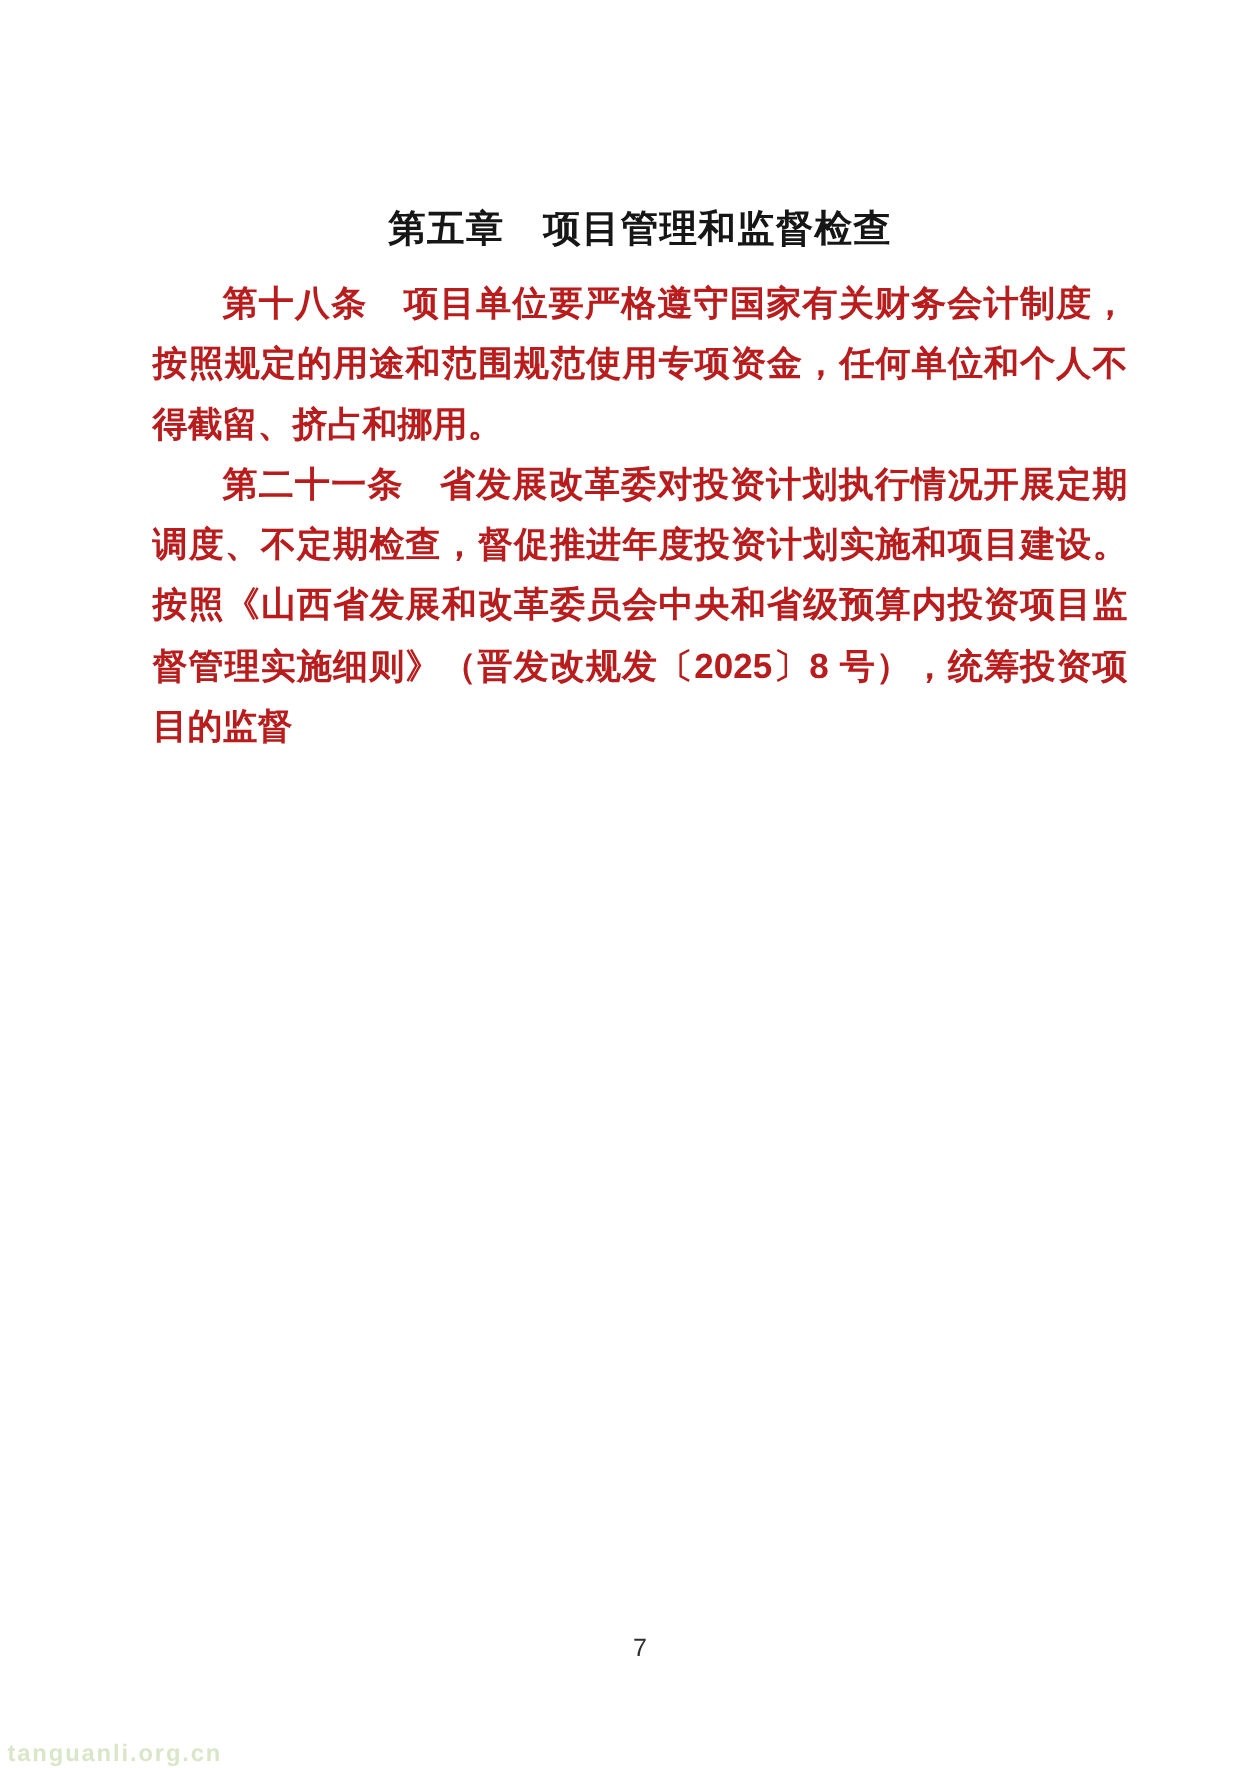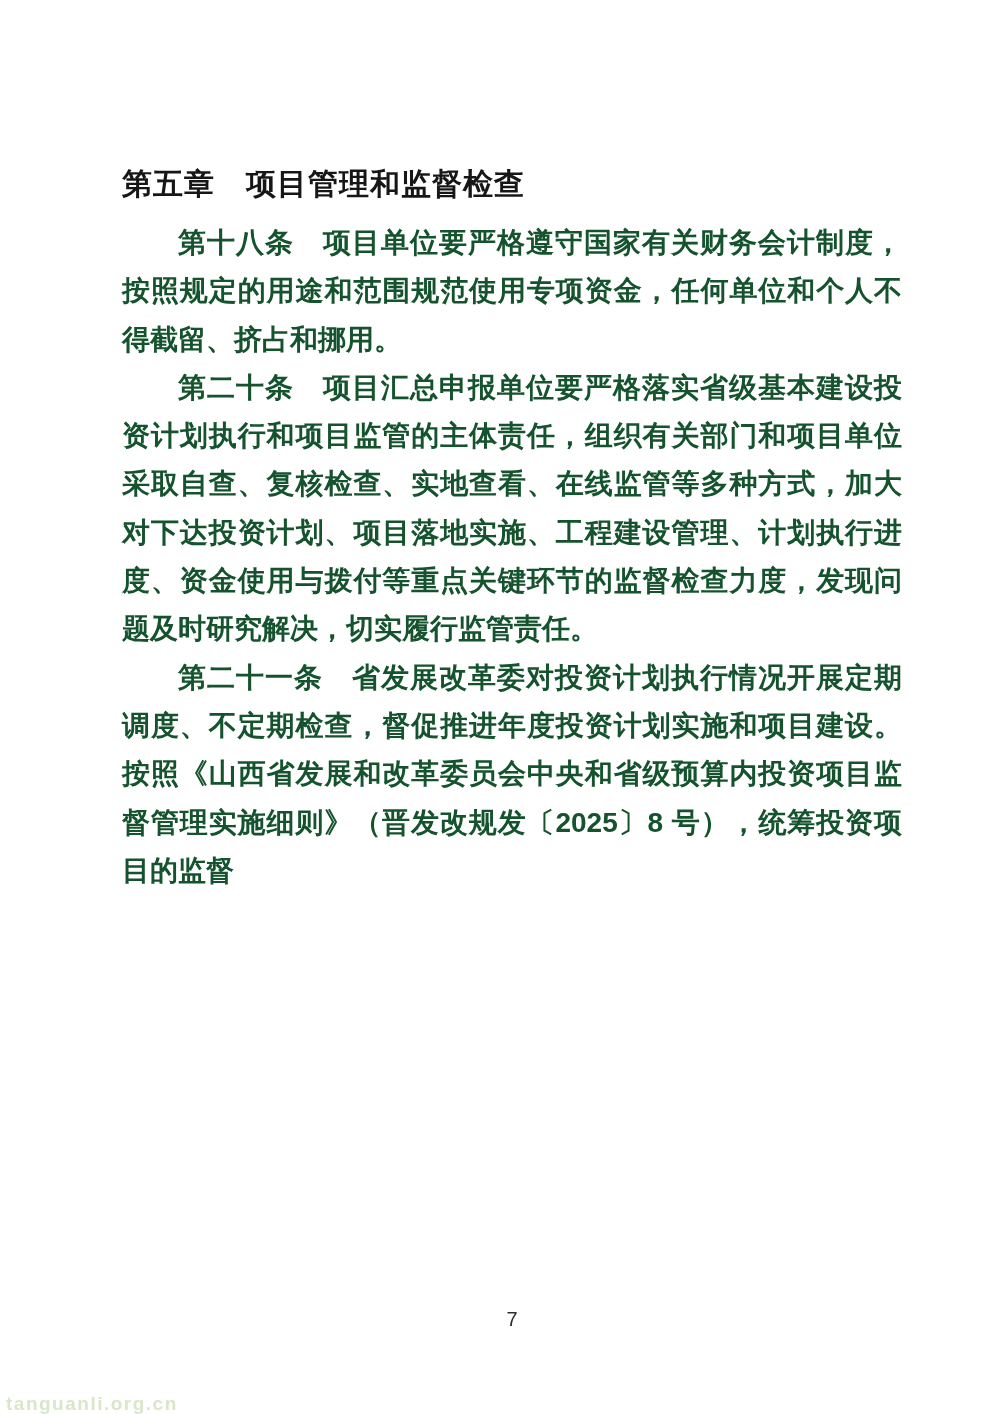--- a/index.html
+++ b/index.html
@@ -17,34 +17,35 @@
   .page {
     position: absolute;
     inset: 0;
     background: #ffffff;
   }
   .doc-heading {
     position: absolute;
     top: 166px;
     left: 122px;
     width: 780px;
+    text-align: center;
     font-size: 30px;
     line-height: 36px;
     font-weight: bold;
     color: #161616;
     letter-spacing: 1px;
   }
   .doc-body {
     position: absolute;
     top: 219px;
     left: 122px;
     width: 780px;
     font-size: 28px;
     line-height: 48.3px;
-    color: #14532d;
+    color: #b91c1c;
     font-weight: 600;
     text-align: justify;
     text-justify: inter-character;
   }
   .doc-body p {
     margin: 0;
     padding: 0;
     text-indent: 2em;
   }
   .page-number {
@@ -71,21 +72,20 @@
 </style>
 </head>
 <body>
 
 <div class="page">
 
   <div class="doc-heading">第五章　项目管理和监督检查</div>
 
   <div class="doc-body">
     <p>第十八条　项目单位要严格遵守国家有关财务会计制度，按照规定的用途和范围规范使用专项资金，任何单位和个人不得截留、挤占和挪用。</p>
-    <p>第二十条　项目汇总申报单位要严格落实省级基本建设投资计划执行和项目监管的主体责任，组织有关部门和项目单位采取自查、复核检查、实地查看、在线监管等多种方式，加大对下达投资计划、项目落地实施、工程建设管理、计划执行进度、资金使用与拨付等重点关键环节的监督检查力度，发现问题及时研究解决，切实履行监管责任。</p>
     <p>第二十一条　省发展改革委对投资计划执行情况开展定期调度、不定期检查，督促推进年度投资计划实施和项目建设。按照《山西省发展和改革委员会中央和省级预算内投资项目监督管理实施细则》（晋发改规发〔2025〕8 号），统筹投资项目的监督</p>
   </div>
 
   <div class="page-number">7</div>
 
   <div class="watermark">tanguanli.org.cn</div>
 
 </div>
 
 </body></html>

